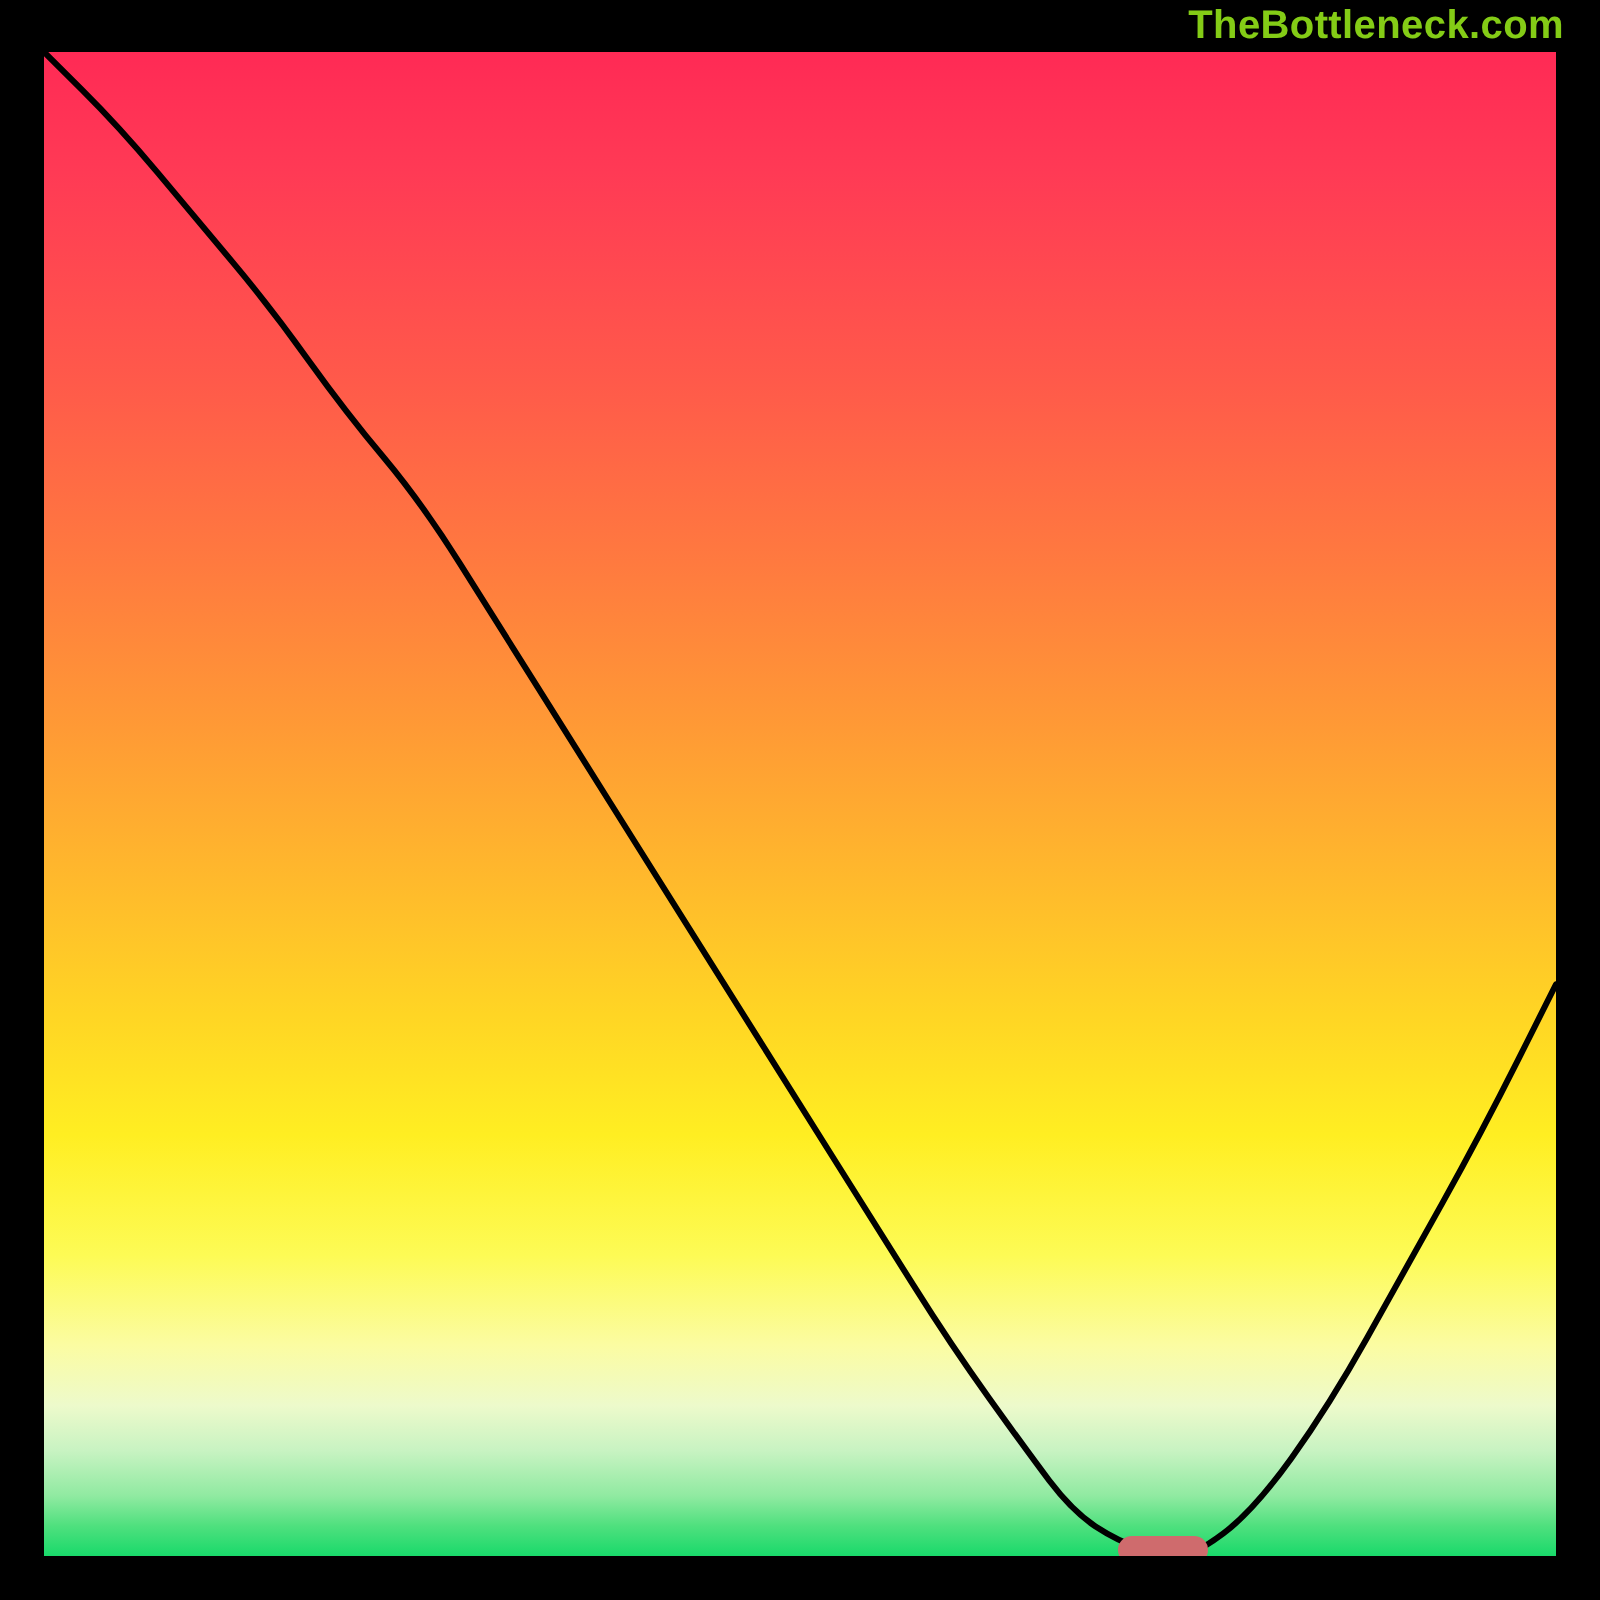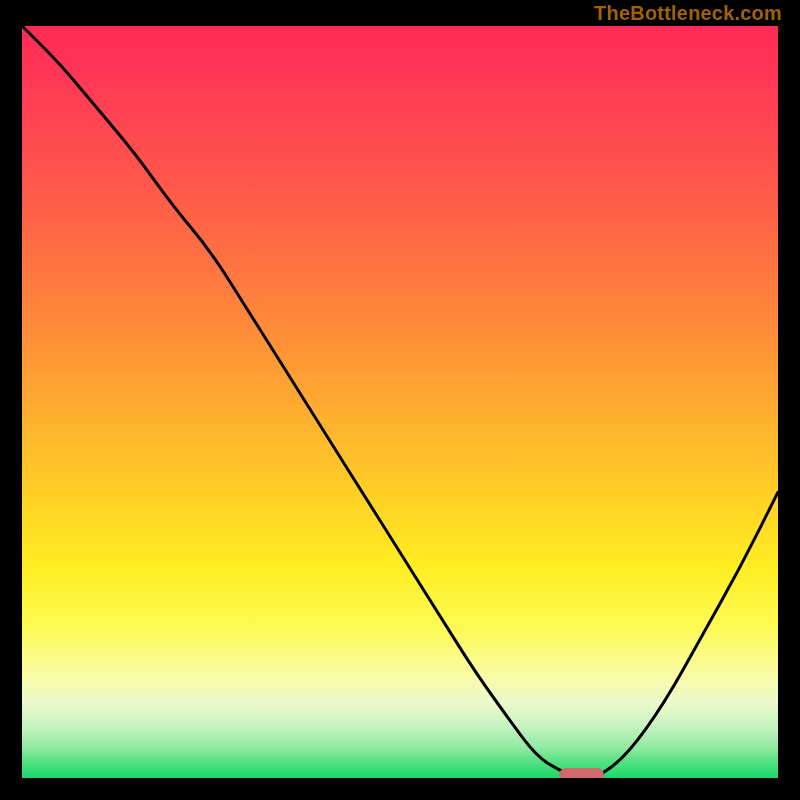--- a/index.html
+++ b/index.html
@@ -14,21 +14,21 @@
   .outer {
     position: relative;
     width: 800px;
     height: 800px;
     background: #000;
   }
   .watermark {
     position: absolute;
     top: 2px;
     right: 18px;
-    color: #a16207;
+    color: #84cc16;
     font-size: 20px;
     font-weight: 600;
     letter-spacing: 0.2px;
     z-index: 5;
   }
   .plot {
     position: absolute;
     left: 22px;
     top: 26px;
     width: 756px;

